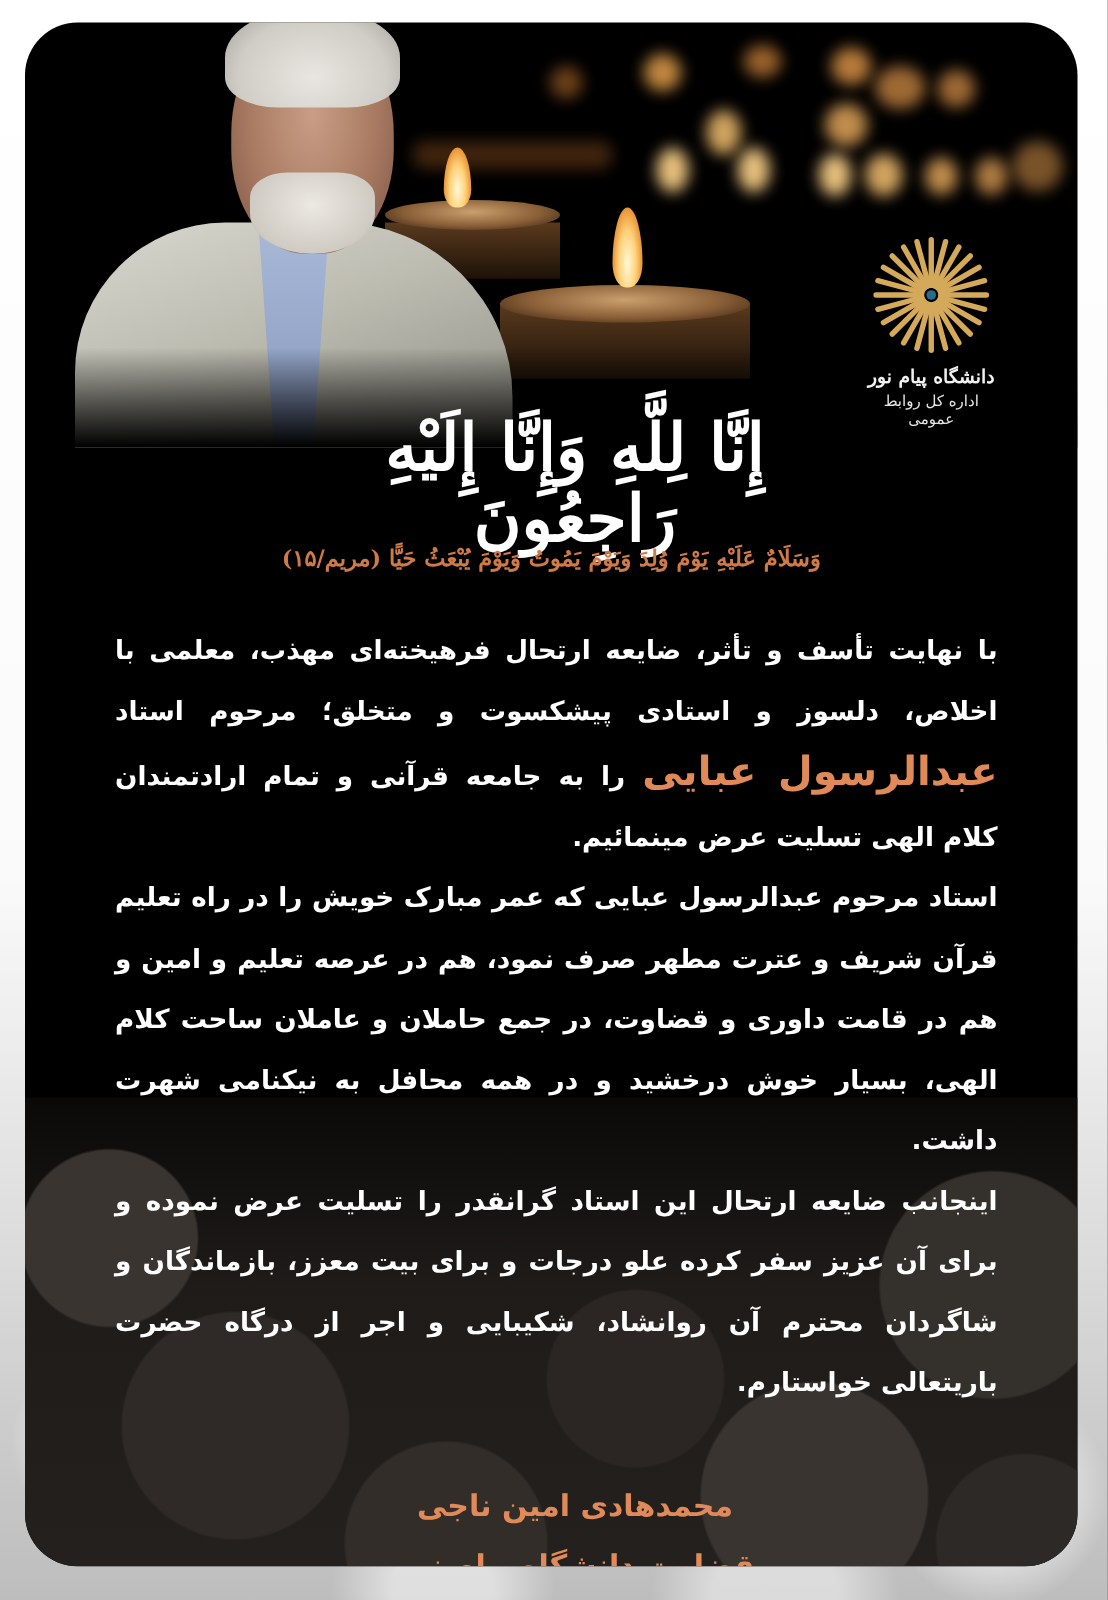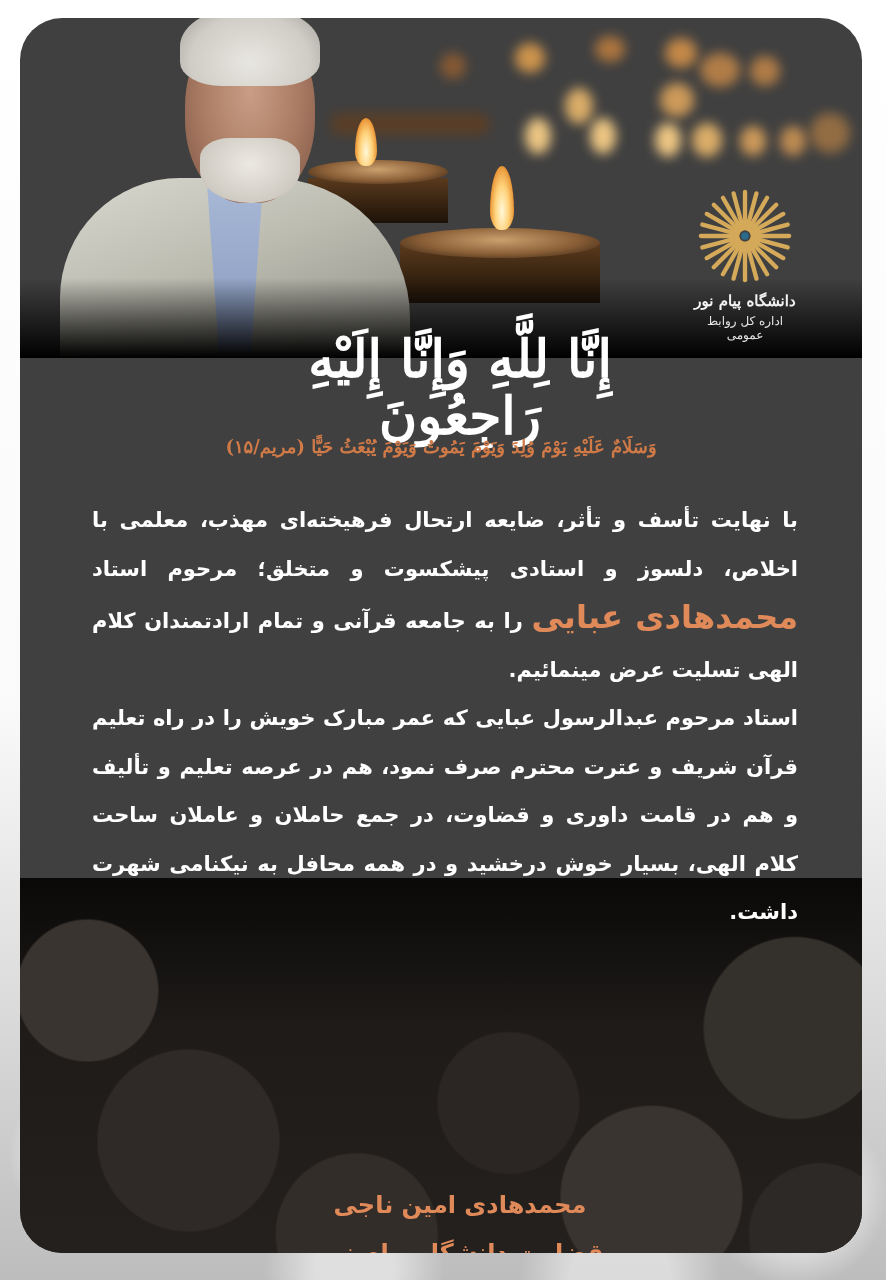--- a/index.html
+++ b/index.html
@@ -12,21 +12,21 @@
     position: absolute; left: 0; right: 0; bottom: 0; height: 420px;
     background:
       radial-gradient(circle at 10% 70%, rgba(255,255,255,0.55) 0 40px, transparent 80px),
       radial-gradient(circle at 90% 80%, rgba(255,255,255,0.5) 0 50px, transparent 90px),
       radial-gradient(circle at 40% 98%, rgba(255,255,255,0.5) 0 40px, transparent 90px),
       radial-gradient(circle at 70% 100%, rgba(255,255,255,0.45) 0 50px, transparent 100px);
   }
   .card {
     position: absolute; left: 20px; top: 18px; width: 842px; height: 1235px;
     border-radius: 42px; overflow: hidden;
-    background: #404040;
+    background: #000000;
   }
   
   .candles { position: absolute; left: 0; top: 0; width: 842px; height: 330px; }
   .bokeh { position: absolute; border-radius: 50%; filter: blur(6px); }
   .flame { position: absolute; border-radius: 50% 50% 45% 45% / 70% 70% 30% 30%;
     background: radial-gradient(ellipse at 50% 70%, #fff8d8 0%, #ffd27a 40%, #e58a2a 75%, rgba(200,90,20,0) 100%); }
   .cup { position: absolute; border-radius: 50%;
     background: radial-gradient(ellipse at 50% 40%, #caa06e 0%, #8a5f37 55%, #2a1a0d 100%); }
   .cup-body { position: absolute; background: linear-gradient(180deg, #5a3a1d 0%, #1d1208 100%); }
 
@@ -164,23 +164,24 @@
     <div class="logo-line1">دانشگاه پیام نور</div>
     <div class="logo-line2">اداره کل روابط عمومی</div>
   </div>
 
   <div class="calligraphy">إِنَّا لِلَّهِ وَإِنَّا إِلَيْهِ رَاجِعُونَ</div>
   <div class="verse">وَسَلَامٌ عَلَيْهِ يَوْمَ وُلِدَ وَيَوْمَ يَمُوتُ وَيَوْمَ يُبْعَثُ حَيًّا (مریم/۱۵)</div>
 
   <div class="message">
     <p>
       <span>با نهایت تأسف و تأثر، ضایعه ارتحال فرهیخته‌ای مهذب، معلمی با اخلاص، دلسوز و استادی پیشکسوت و متخلق؛ مرحوم استاد</span>
-      <span class="accent-name">محمدهادی عبایی</span>
+      <span class="accent-name">عبدالرسول عبایی</span>
       <span>را به جامعه قرآنی و تمام ارادتمندان کلام الهی تسلیت عرض مینمائیم.</span>
     </p>
-    <p>استاد مرحوم عبدالرسول عبایی که عمر مبارک خویش را در راه تعلیم قرآن شریف و عترت محترم صرف نمود، هم در عرصه تعلیم و تألیف و هم در قامت داوری و قضاوت، در جمع حاملان و عاملان ساحت کلام الهی، بسیار خوش درخشید و در همه محافل به نیکنامی شهرت داشت.</p>
+    <p>استاد مرحوم عبدالرسول عبایی که عمر مبارک خویش را در راه تعلیم قرآن شریف و عترت مطهر صرف نمود، هم در عرصه تعلیم و امین و هم در قامت داوری و قضاوت، در جمع حاملان و عاملان ساحت کلام الهی، بسیار خوش درخشید و در همه محافل به نیکنامی شهرت داشت.</p>
+    <p>اینجانب ضایعه ارتحال این استاد گرانقدر را تسلیت عرض نموده و برای آن عزیز سفر کرده علو درجات و برای بیت معزز، بازماندگان و شاگردان محترم آن روانشاد، شکیبایی و اجر از درگاه حضرت باریتعالی خواستارم.</p>
   </div>
 
   <div class="signature">
     <div>محمدهادی امین ناجی</div>
     <div>قضاوت دانشگاه پیام نور</div>
   </div>
 </div>
 
 </body></html>

